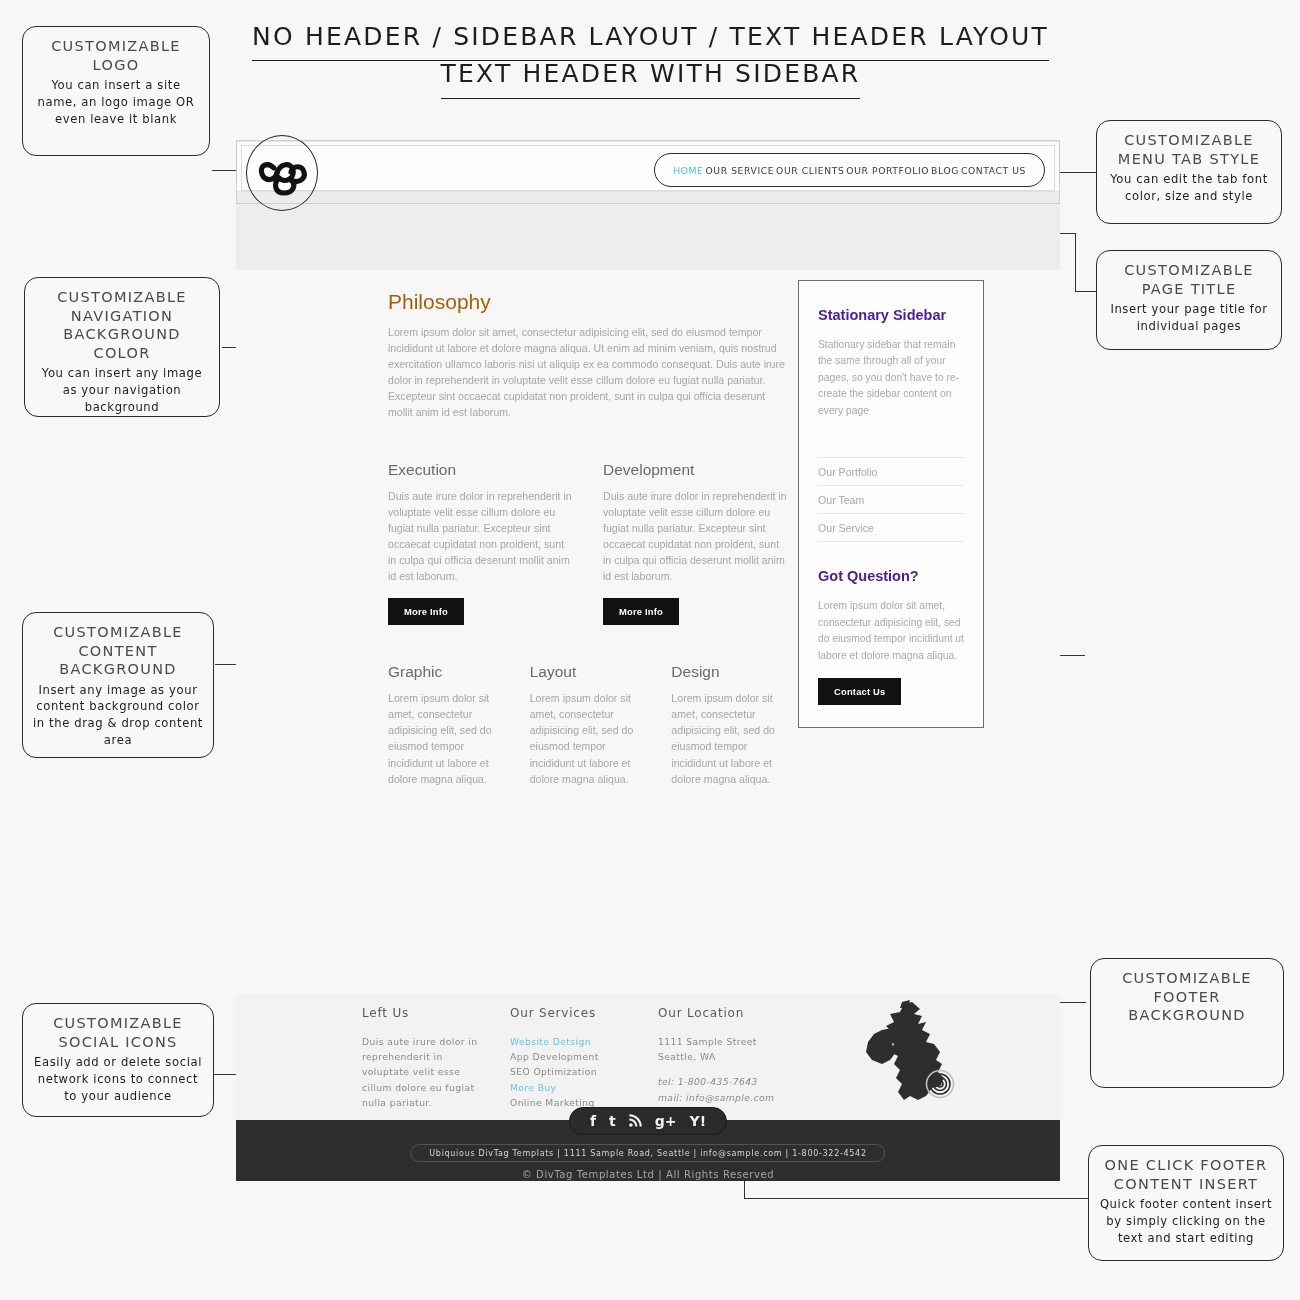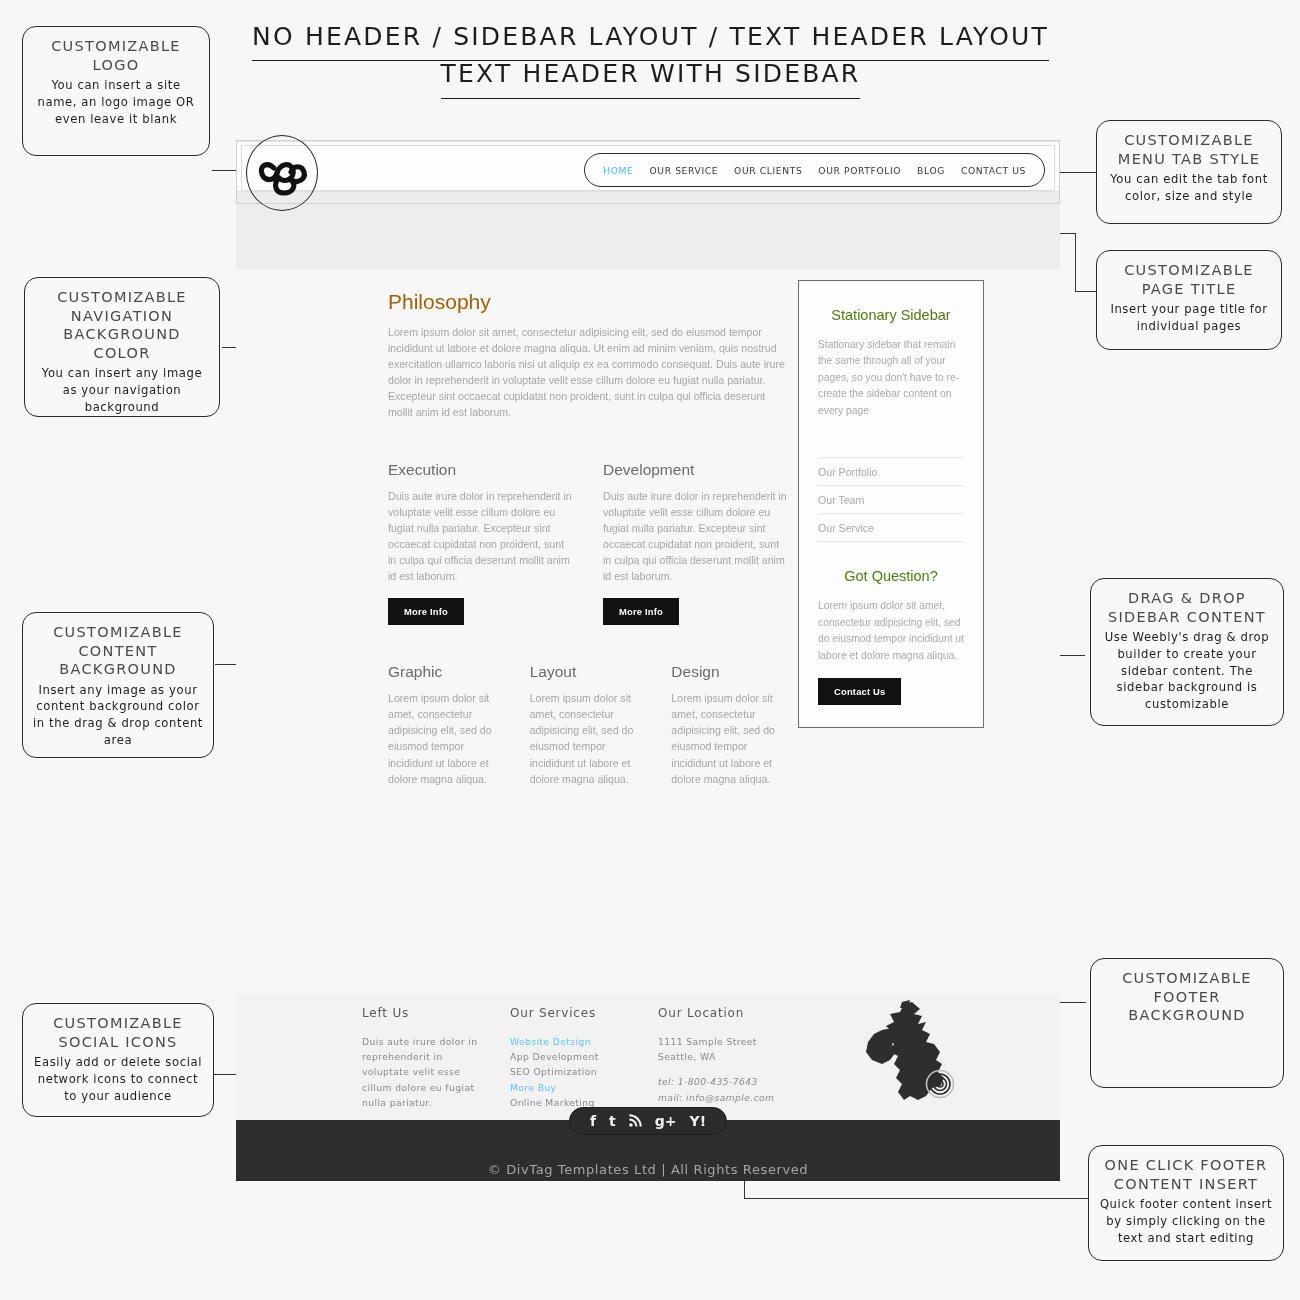--- a/index.html
+++ b/index.html
@@ -72,21 +72,21 @@
   .logo-ellipse {
     position:absolute; left:9px; top:-6px; width:72px; height:76px;
     border:1.4px solid #222; border-radius:50%;
     background:rgba(252,252,252,0.0);
     z-index:6;
   }
   .logo-mark { position:absolute; left:20px; top:16px; width:52px; height:40px; z-index:7; }
   .menu-pill {
     position:absolute; right:14px; top:12px; height:34px;
     border:1.3px solid #2a2a2a; border-radius:17px;
-    display:flex; align-items:center; gap:16px; padding:8px 18px;
+    display:flex; align-items:center; gap:2px; padding:8px 18px;
   }
   .menu-item {
     font-family:"DejaVu Sans", sans-serif;
     font-size:9.2px; letter-spacing:0.6px; color:#3a3a3a; white-space:nowrap;
   }
   .menu-item.active { color:#4db8e8; }
 
   
   .page-body { position:absolute; left:0; top:64px; width:824px; height:790px; background:#fafafa; }
   .title-band { position:absolute; left:0; top:0; width:824px; height:66px; background:#ededed; }
@@ -117,21 +117,21 @@
     display:inline-block; background:#111; color:#fff;
     font-size:9.4px; font-weight:bold; padding:8px 16px; margin-top:14px;
     letter-spacing:0.2px;
   }
 
   
   .side-card {
     border:1.6px solid #6d6d6d; background:#fdfdfd;
     padding:26px 19px 22px 19px;
   }
-  .side-card h3 { font-size:14.5px; font-weight:400; color:#4d7c0f; margin:0 0 14px 0;text-align:center; }
+  .side-card h3 { font-size:14.5px; font-weight:700; color:#4c1d95; margin:0 0 14px 0; }
   .side-card p { font-size:10.3px; line-height:1.6; color:#a9a9a9; margin:0; }
   .side-links { margin-top:38px; border-top:1px solid #e6e6e6; }
   .side-links div {
     font-size:10.6px; color:#a9a9a9; padding:8px 0 7px 0; border-bottom:1px solid #e6e6e6;
   }
   .side-q { margin-top:26px; }
 
   
   .footer-area {
     position:absolute; left:0; top:854px; width:824px; height:126px;
@@ -164,22 +164,22 @@
   }
   .social-pill span { color:#f2f2f2; font-size:14px; font-family:"DejaVu Sans", sans-serif; font-weight:bold; line-height:1; }
   .info-pill {
     position:absolute; left:50%; transform:translateX(-50%); top:24px;
     height:18px; border:1px solid #545454; border-radius:9px;
     display:flex; align-items:center; justify-content:center; padding:0 18px;
     font-family:"DejaVu Sans", sans-serif; font-size:8px; color:#d8d8d8; letter-spacing:0.7px;
     white-space:nowrap;
   }
   .copy-line {
-    position:absolute; left:0; right:0; top:42px; text-align:center;
-    font-family:"DejaVu Sans", sans-serif; font-size:13px; color:#a5a5a5; letter-spacing:0.6px;
+    position:absolute; left:0; right:0; top:49px; text-align:center;
+    font-family:"DejaVu Sans", sans-serif; font-size:10px; color:#a5a5a5; letter-spacing:0.6px;
   }
 </style>
 </head>
 <body>
 
 <div id="stage">
 
   <div class="ann-titles">
     <div><span class="ann-title">NO  HEADER  /  SIDEBAR  LAYOUT  /  TEXT  HEADER  LAYOUT</span></div>
     <div><span class="ann-title l2">TEXT  HEADER  WITH  SIDEBAR</span></div>
@@ -242,24 +242,20 @@
   <div class="callout" style="left:1096px; top:120px; width:186px; height:104px;">
     <div class="c-head">CUSTOMIZABLE<br>MENU  TAB  STYLE</div>
     <div class="c-body">You can edit the tab font color, size and style</div>
   </div>
 
   <div class="callout" style="left:1096px; top:250px; width:186px; height:100px;">
     <div class="c-head">CUSTOMIZABLE<br>PAGE  TITLE</div>
     <div class="c-body">Insert your page title for individual pages</div>
   </div>
 
-  <div class="callout" style="left:1090px; top:578px; width:194px; height:148px;">
-    <div class="c-head">DRAG  &amp;  DROP<br>SIDEBAR  CONTENT</div>
-    <div class="c-body">Use Weebly's drag &amp; drop builder to create your sidebar content. The sidebar background is customizable</div>
-  </div>
 
   <div class="callout" style="left:1090px; top:958px; width:194px; height:130px;">
     <div class="c-head">CUSTOMIZABLE<br>FOOTER<br>BACKGROUND</div>
   </div>
 
   <div class="callout" style="left:1088px; top:1145px; width:196px; height:116px;">
     <div class="c-head">ONE  CLICK  FOOTER<br>CONTENT  INSERT</div>
     <div class="c-body">Quick footer content insert by simply clicking on the text and start editing</div>
   </div>
 
@@ -415,17 +411,18 @@
               <g fill="#f2f2f2">
                 <circle cx="2" cy="11" r="1.8"></circle>
                 <path d="M0.4 6.6a6 6 0 0 1 6 6h2.1A8.1 8.1 0 0 0 0.4 4.5z"></path>
                 <path d="M0.4 2.3A10.3 10.3 0 0 1 10.7 12.6h2.1A12.4 12.4 0 0 0 0.4 0.2z"></path>
               </g>
             </svg>
         </span>
         <span>g+</span>
         <span>Y!</span>
       </div>
+      <div class="info-pill">Ubiquious  DivTag  Templats   |   1111  Sample  Road,  Seattle   |   info@sample.com   |   1-800-322-4542</div>
       <div class="copy-line">© DivTag  Templates  Ltd  |  All  Rights  Reserved</div>
     </div>
 
   </div>
 </div>
 
 </body></html>

